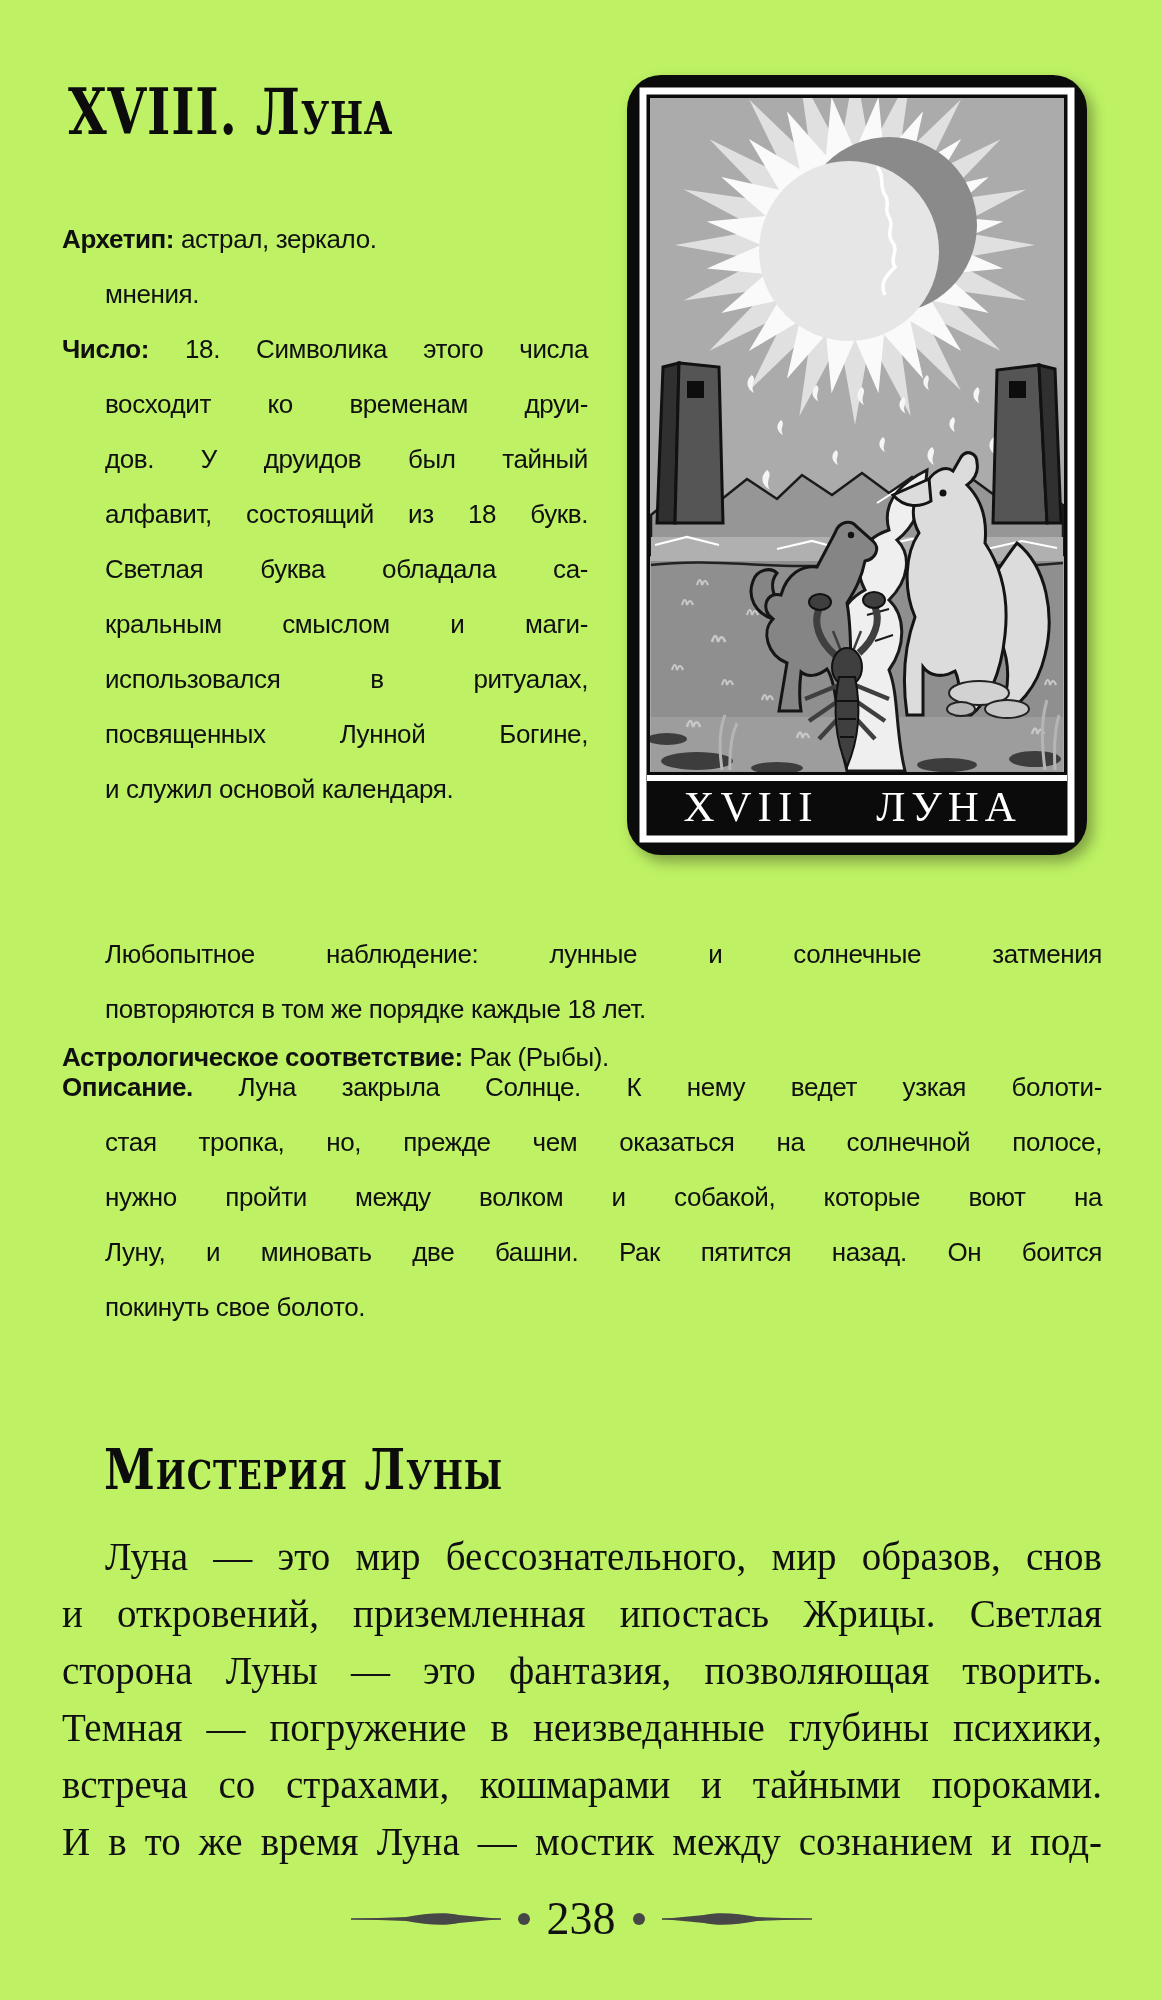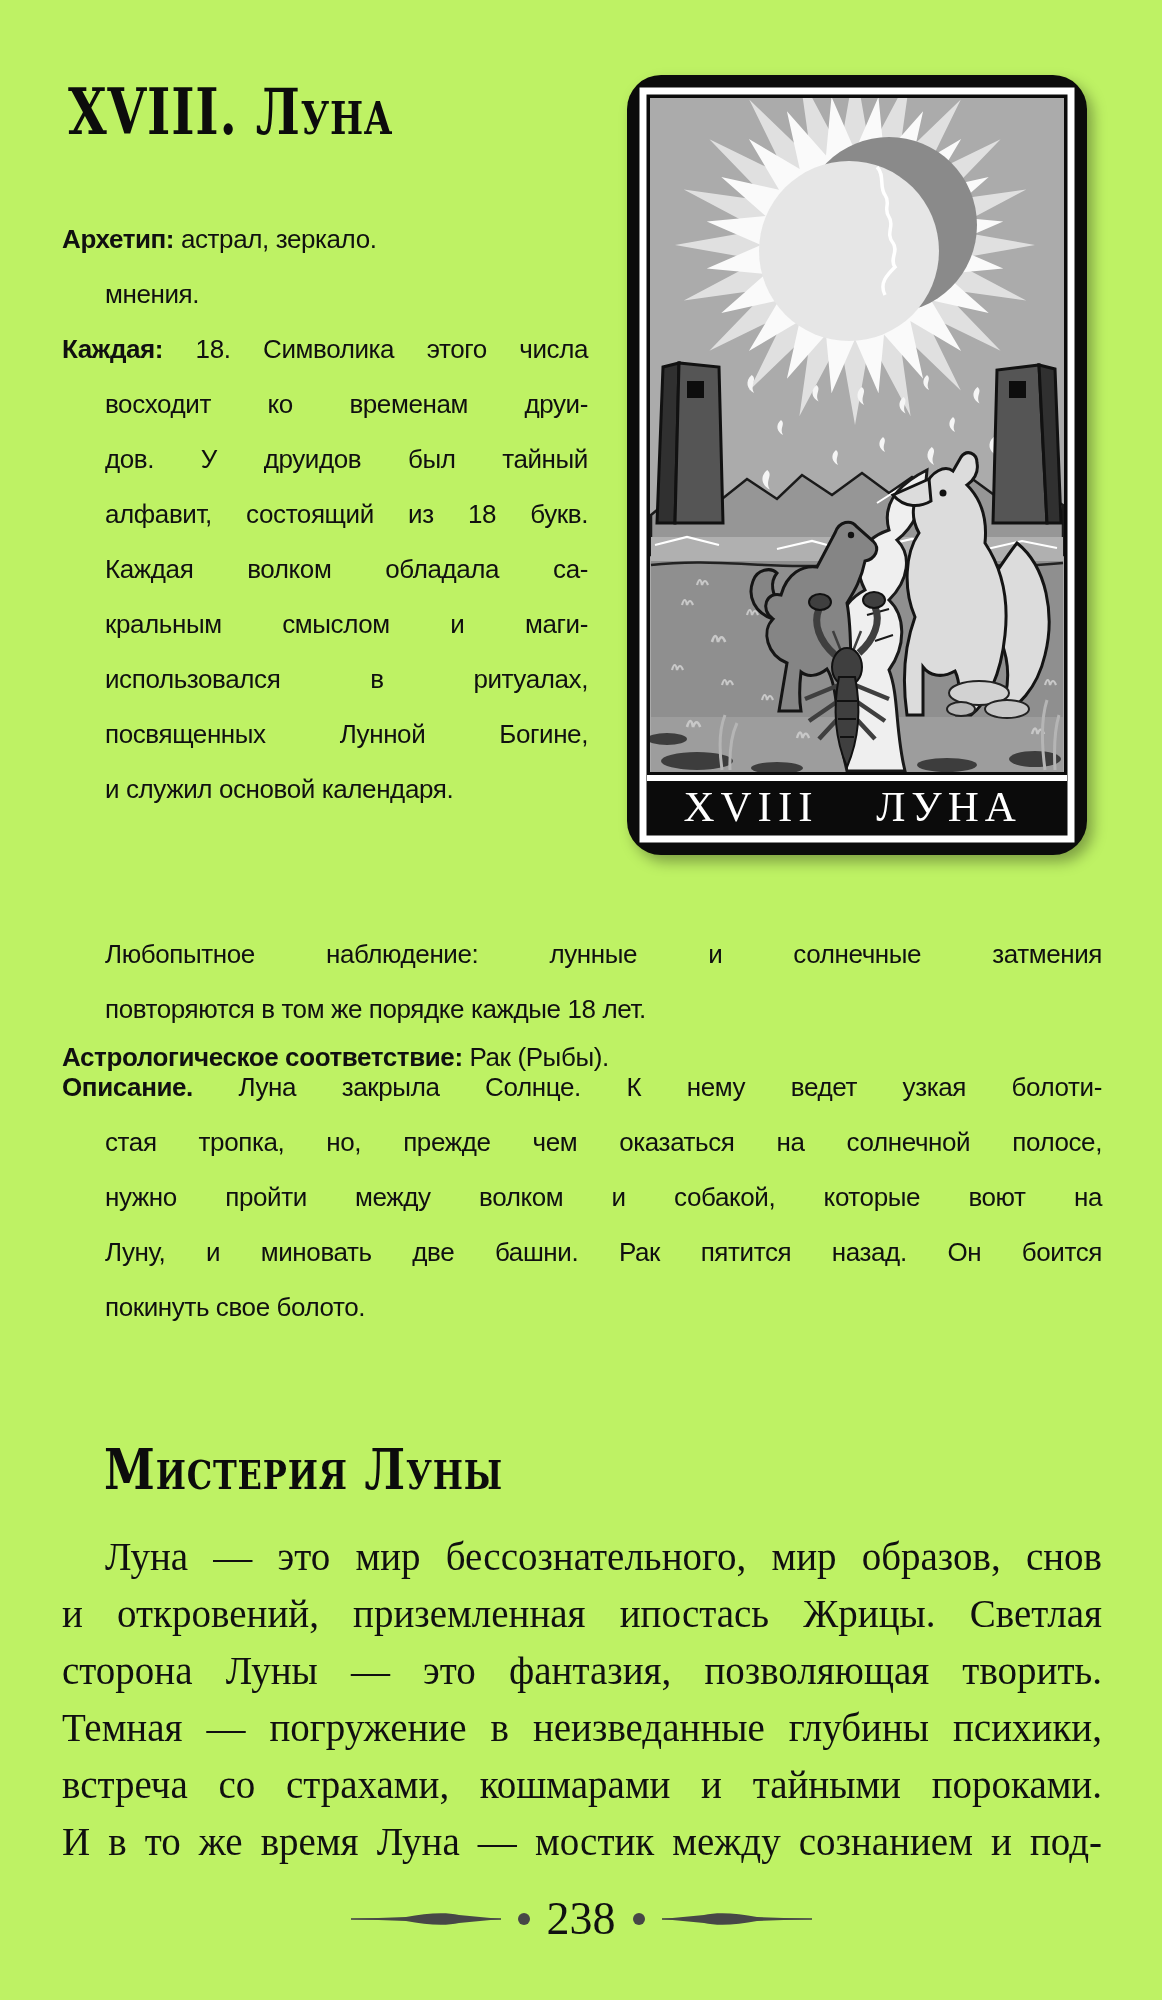--- a/index.html
+++ b/index.html
@@ -23,25 +23,25 @@
 </head>
 <body>
 
 <div class="page">
 
   <div class="abs deco title" style="left:68px;top:74px;">XVIII. Луна</div>
 
   <div class="abs sans" style="left:62px;top:212px;width:526px;">
       <div class="tline last"><b>Архетип:</b> астрал, зеркало.</div>
       <div class="tline ind last">мнения.</div>
-      <div class="tline"><b>Каждая:</b> 18. Символика этого числа</div>
+      <div class="tline"><b>Число:</b> 18. Символика этого числа</div>
       <div class="tline ind">восходит ко временам друи-</div>
       <div class="tline ind">дов. У друидов был тайный</div>
       <div class="tline ind">алфавит, состоящий из 18 букв.</div>
-      <div class="tline ind">Каждая волком обладала са-</div>
+      <div class="tline ind">Светлая буква обладала са-</div>
       <div class="tline ind">кральным смыслом и маги-</div>
       <div class="tline ind">использовался в ритуалах,</div>
       <div class="tline ind">посвященных Лунной Богине,</div>
       <div class="tline ind last">и служил основой календаря.</div>
     </div>
 
   <div class="abs sans" style="left:62px;top:927px;width:1040px;">
       <div class="tline ind">Любопытное наблюдение: лунные и солнечные затмения</div>
       <div class="tline ind last">повторяются в том же порядке каждые 18 лет.</div>
     </div>

